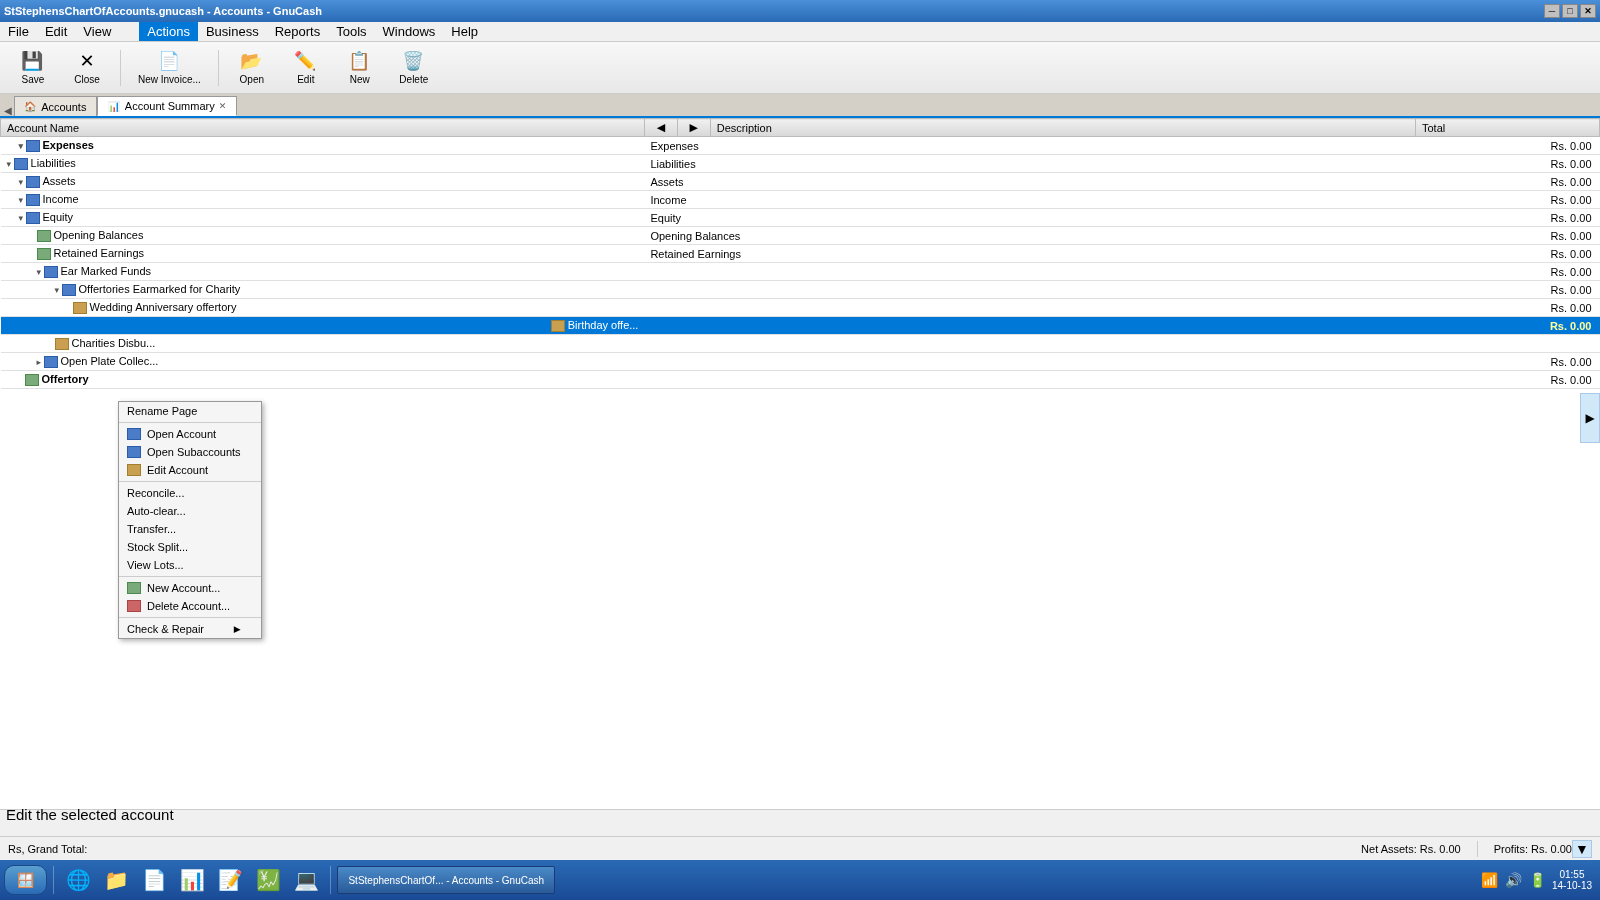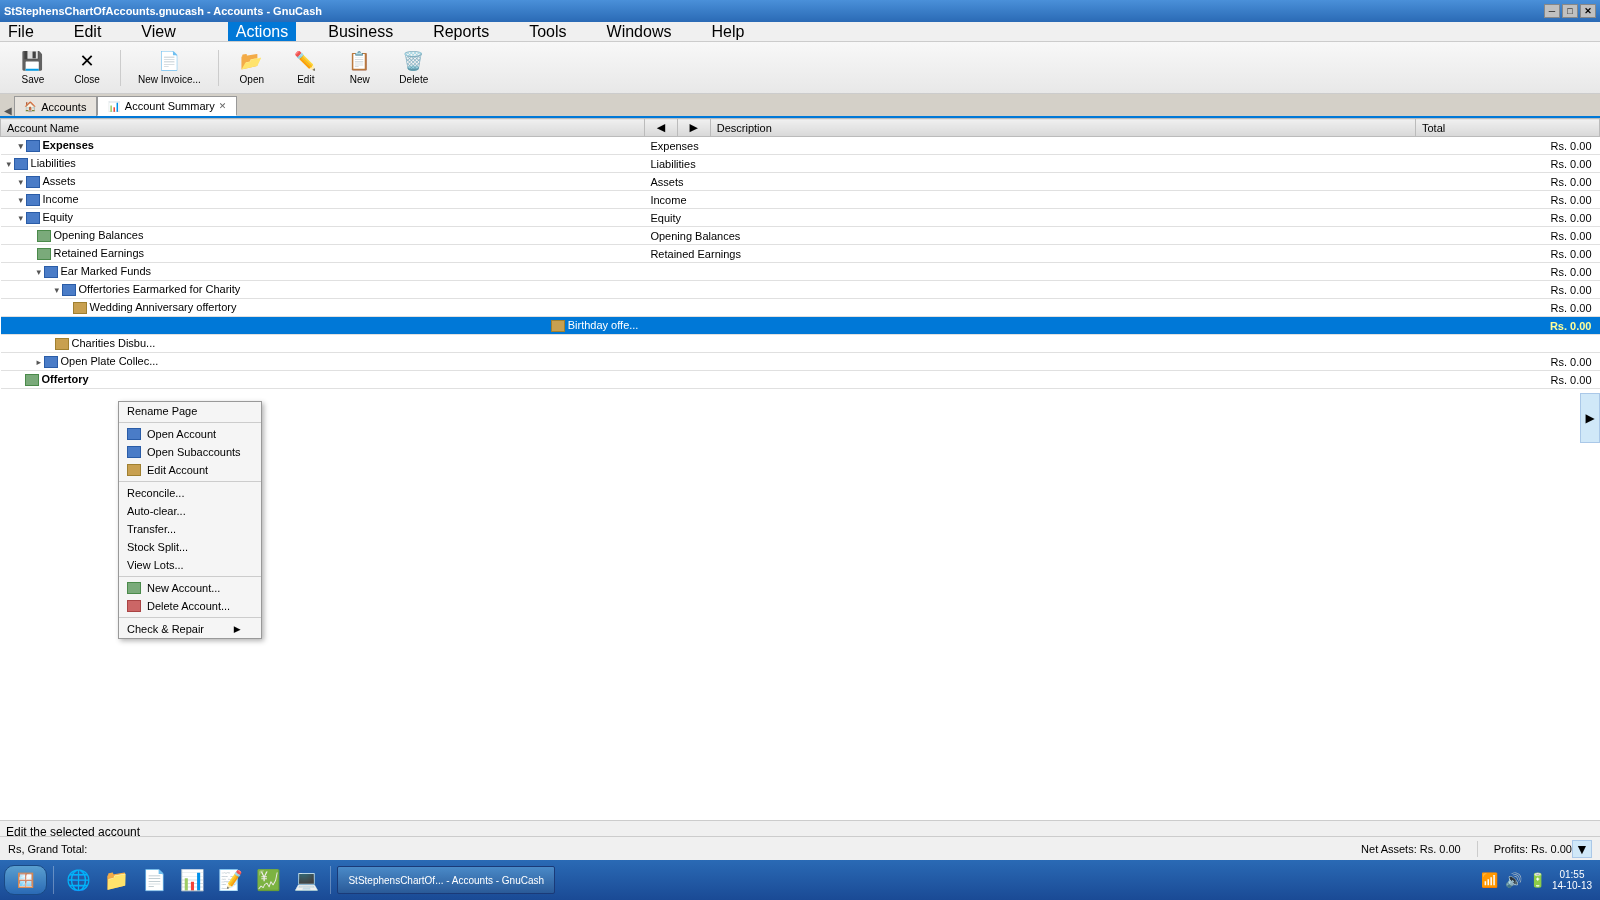--- a/index.html
+++ b/index.html
@@ -24,22 +24,21 @@
       cursor: pointer; color: #000;
     }
 
     
     .menu-bar {
       background: #f0f0f0;
       height: 20px;
       display: flex;
       align-items: center;
       border-bottom: 1px solid #ccc;
-      font-size: 16px;
-      gap: 24px;
+      font-size: 13px;
     }
     .menu-item {
       padding: 2px 8px;
       cursor: pointer;
       height: 100%;
       display: flex;
       align-items: center;
     }
     .menu-item.active { background: #0078d7; color: white; margin-left: 20px; }
 
@@ -442,21 +441,21 @@
     <div class="ctx-sep"></div>
     <div class="ctx-item">
       <span>Check &amp; Repair</span>
       <span class="ctx-arrow">▶</span>
     </div>
   </div>
 </div>
 
 <div style="position: absolute; bottom: 40px; left: 0; right: 0; display: flex; flex-direction: column;">
 
-  <div style="height: 16px; background: #f0f0f0; border-top: 1px solid #ccc; display: flex; align-items: flex-start; padding: 4px 6px; font-size: 12px;">
+  <div style="height: 16px; background: #f0f0f0; border-top: 1px solid #ccc; display: flex; align-items: flex-end; padding: 13px 6px; font-size: 15px;">
     <span>Edit the selected account</span>
   </div>
 
   <div style="height: 24px; background: #f0f0f0; border-top: 1px solid #ccc; display: flex; align-items: center; padding: 0 8px; font-size: 11px;">
     <span>Rs, Grand Total:</span>
     <div style="flex: 1;"></div>
     <span>Net Assets: Rs. 0.00</span>
     <div style="width: 1px; background: #ccc; height: 16px; margin: 0 16px;"></div>
     <span>Profits: Rs. 0.00</span>
     <div style="margin-left: auto; width: 20px; height: 18px; background: #d0e8f8; border: 1px solid #aac8e8; display: flex; align-items: center; justify-content: center; font-size: 14px;">▼</div>

